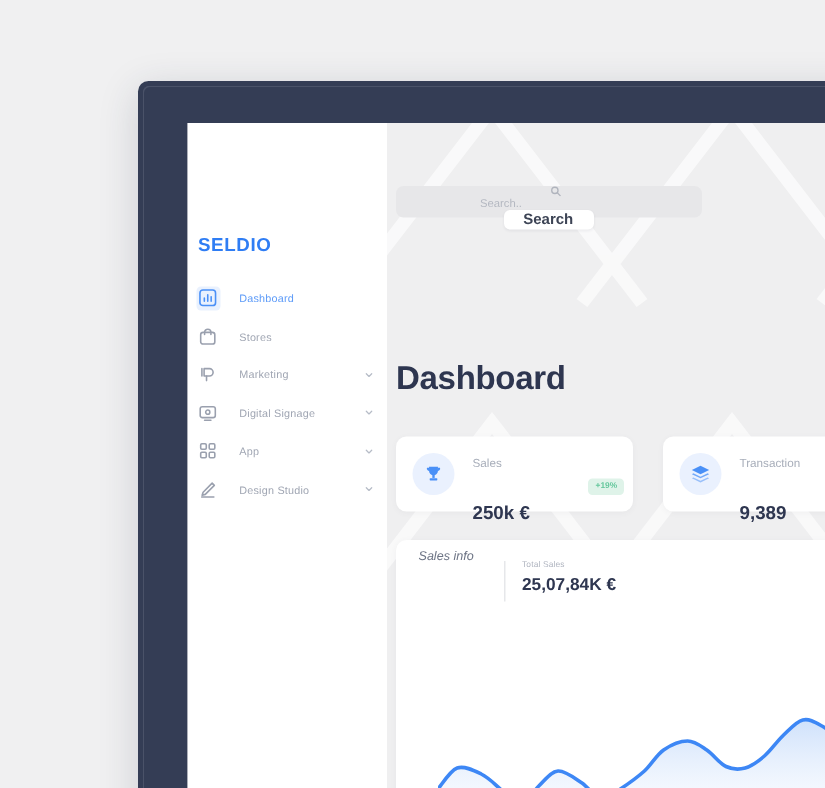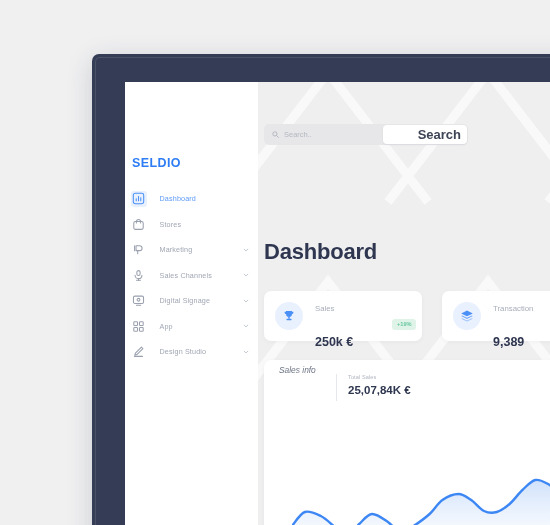--- a/index.html
+++ b/index.html
@@ -153,20 +153,21 @@
   #searchbar {
     position: absolute;
     left: 6px;
     top: 42px;
     width: 204px;
     height: 21px;
     background: #e7e7e9;
     border-radius: 5px;
     display: flex;
     align-items: center;
+    flex-direction: column;
   }
   #search-icon {
     margin-left: 8px;
     width: 7px; height: 7px;
     color: #b0b4bd;
     flex: 0 0 7px;
   }
   #search-icon svg { display:block; width:7px; height:7px; }
   #search-input {
     flex: 1 1 auto;
@@ -174,33 +175,32 @@
     outline: none;
     background: transparent;
     font-family: "Liberation Sans", sans-serif;
     font-size: 7.5px;
     color: #5a6070;
     padding: 0 0 0 5px;
     min-width: 0;
   }
   #search-input::placeholder { color: #b4b8c1; }
   #search-button {
-    width: 84px;
+    width: 60px;
     height: 19px;
     margin-right: 1px;
     background: #ffffff;
     border: none;
     border-radius: 4px;
     font-family: "Liberation Sans", sans-serif;
-    font-size: 13px;
+    font-size: 10px;
     font-weight: bold;
     color: #3d4455;
     cursor: pointer;
     box-shadow: 0 1px 2px rgba(60,66,84,.08);
-    text-align: right;
   }
 
   
   #page-title {
     position: absolute;
     left: 6px;
     top: 142px;
     font-size: 22px;
     color: #2e3650;
     letter-spacing: -.2px;
@@ -369,38 +369,20 @@
             </span>
           </span>
           <span class="nav-label">Marketing</span>
           <span class="chev">
             <svg viewBox="0 0 10 10" fill="none" stroke="currentColor" stroke-width="1.4">
               <path d="M2 3.6 5 6.6 8 3.6" stroke-linecap="round" stroke-linejoin="round"></path>
             </svg>
           </span>
         </div>
 
-        <div class="nav-item">
-          <span class="nav-icon-box">
-            <span class="nav-icon">
-              <svg viewBox="0 0 16 16" fill="none" stroke="currentColor" stroke-width="1.3">
-                <rect x="6" y="2" width="4" height="6" rx="2"></rect>
-                <path d="M3.8 7.6a4.2 4.2 0 0 0 8.4 0" stroke-linecap="round"></path>
-                <line x1="8" y1="11.8" x2="8" y2="13.8" stroke-linecap="round"></line>
-                <line x1="5.6" y1="13.8" x2="10.4" y2="13.8" stroke-linecap="round"></line>
-              </svg>
-            </span>
-          </span>
-          <span class="nav-label">Sales Channels</span>
-          <span class="chev">
-            <svg viewBox="0 0 10 10" fill="none" stroke="currentColor" stroke-width="1.4">
-              <path d="M2 3.6 5 6.6 8 3.6" stroke-linecap="round" stroke-linejoin="round"></path>
-            </svg>
-          </span>
-        </div>
 
         <div class="nav-item">
           <span class="nav-icon-box">
             <span class="nav-icon">
               <svg viewBox="0 0 16 16" fill="none" stroke="currentColor" stroke-width="1.3">
                 <rect x="1.8" y="2.6" width="12.4" height="9" rx="1.8"></rect>
                 <circle cx="8" cy="7.1" r="1.7"></circle>
                 <line x1="5.4" y1="13.8" x2="10.6" y2="13.8" stroke-linecap="round"></line>
               </svg>
             </span>

